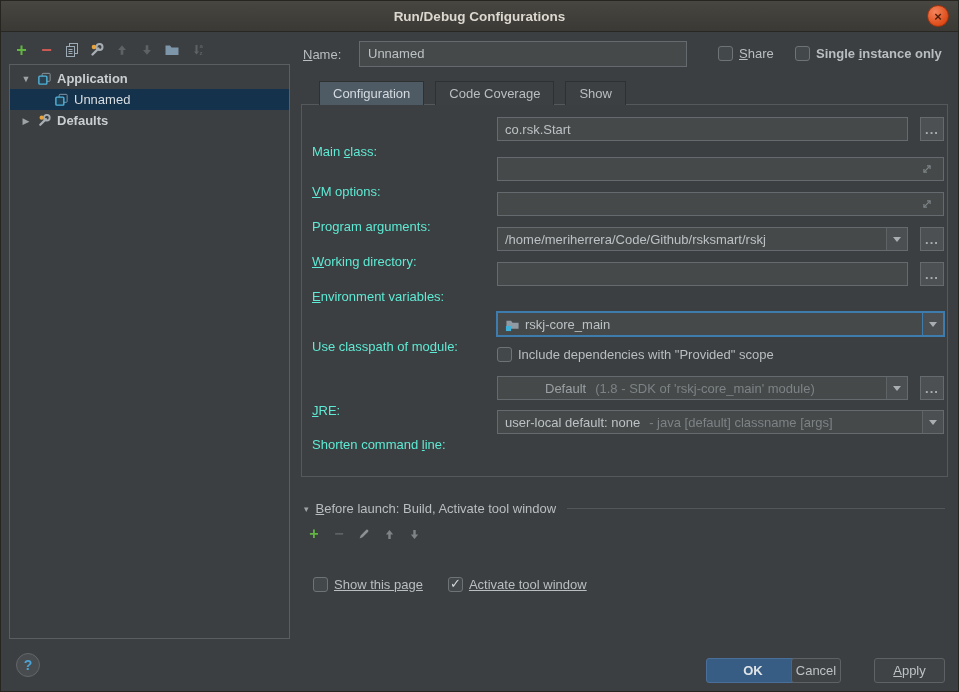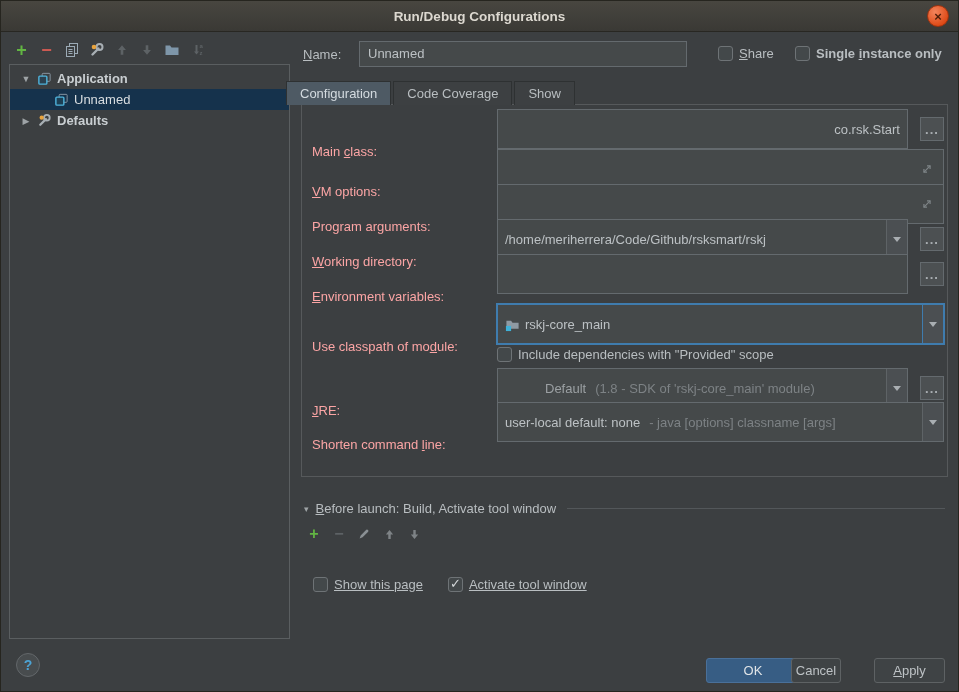--- a/index.html
+++ b/index.html
@@ -39,32 +39,32 @@
   #name-input{left:358px;top:40px;width:328px;height:26px;box-sizing:border-box;
     background:#45494a;border:1px solid #646a6e;color:#bcc1c4;padding:0 8px;line-height:24px;}
   .checkbox{display:flex;align-items:center;gap:6px;cursor:pointer;}
   .cb-box{width:15px;height:15px;box-sizing:border-box;border:1px solid #6e7376;border-radius:3px;
     background:#43484a;flex:none;position:relative;}
   .checkbox.checked .cb-box::after{content:"✓";position:absolute;left:1px;top:-2px;color:#d4d8da;font-size:13px;}
   #cb-share{left:717px;top:45px;}
   #cb-single{left:794px;top:45px;font-weight:bold;}
 
   
-  #tabs{position:absolute;left:285px;top:80px;display:flex;gap:2px;z-index:2;}
+  #tabs{position:absolute;left:318px;top:80px;display:flex;gap:11px;z-index:2;}
   .tab{height:24px;line-height:23px;padding:0 13px;background:#3d4042;border:1px solid #2e3132;
     border-bottom:none;color:#b9bec1;cursor:pointer;box-sizing:border-box;}
   .tab.selected{background:#4e5a64;color:#d4dbe0;}
 
   
   #content-panel{position:absolute;left:300px;top:103px;width:647px;height:373px;
     border:1px solid #56595b;box-sizing:border-box;background:#3c3f41;}
   .form-row{position:absolute;left:10px;right:3px;height:24px;display:flex;align-items:center;}
-  .form-row .flabel{width:185px;flex:none;color:#fca5a5;margin-top:44px;}
-  .tfield,.combo{height:40px;box-sizing:border-box;background:#45494a;border:1px solid #646a6e;
-    display:flex;align-items:center;color:#bcc1c4;justify-content:flex-end;}
+  .form-row .flabel{width:185px;flex:none;color:#5eead4;margin-top:44px;}
+  .tfield,.combo{height:24px;box-sizing:border-box;background:#45494a;border:1px solid #646a6e;
+    display:flex;align-items:center;color:#bcc1c4;}
   .tfield{padding:0 7px;}
   .w-short{width:411px;flex:none;}
   .w-long{flex:1;}
   .combo .ctext{flex:1;padding:0 7px;display:flex;align-items:center;gap:5px;overflow:hidden;white-space:nowrap;}
   .combo .carrow{width:20px;align-self:stretch;flex:none;border-left:1px solid #5e6366;background:#4b4f52;
     display:flex;align-items:center;justify-content:center;cursor:pointer;}
   .tri-down{width:0;height:0;border-left:4px solid transparent;border-right:4px solid transparent;
     border-top:5px solid #a9aeb2;}
   .combo.focused{border:1px solid #3f7cae;box-shadow:0 0 0 1px #3f7cae;}
   .combo.focused .carrow{border-left-color:#3f7cae;}
@@ -87,21 +87,21 @@
     border:1px solid #55585a;display:flex;align-items:center;gap:5px;padding-left:4px;color:#c3c8cb;}
   #bl-checkboxes{position:absolute;left:312px;top:576px;display:flex;gap:25px;text-decoration:underline;}
 
   
   .help-btn{position:absolute;left:15px;top:652px;width:24px;height:24px;border-radius:50%;
     background:#484c4e;border:1px solid #63676a;box-sizing:border-box;color:#4da3d4;font-weight:bold;
     display:flex;align-items:center;justify-content:center;font-size:14px;cursor:pointer;}
   .btn{position:absolute;top:657px;height:25px;box-sizing:border-box;border-radius:3px;
     display:flex;align-items:center;justify-content:center;cursor:pointer;
     background:#3f4345;border:1px solid #5e6264;color:#bdc2c5;}
-  #btn-ok{left:705px;width:94px;background:#375d84;border-color:#4a7099;color:#e0e4e7;font-weight:normal;}
+  #btn-ok{left:705px;width:94px;background:#375d84;border-color:#4a7099;color:#e0e4e7;font-weight:bold;}
   #btn-cancel{left:790px;width:50px;text-align:right;}
   #btn-apply{left:873px;width:71px;}
   u{text-decoration:underline;}
   svg{display:block;}
 </style>
 </head>
 <body>
 
 <div id="window">
 
@@ -293,21 +293,21 @@
           </span>
       </div>
       <span class="dots-btn">...</span>
     </div>
 
     <div class="form-row" style="top:305px">
       <span class="flabel">Shorten command <u>l</u>ine:</span>
       <div class="combo w-long">
         <span class="ctext">
             <span class="mainv">user-local default: none</span>
-            <span class="detail">- java [options] classname [args]</span>
+            <span class="detail">- java [default] classname [args]</span>
           </span>
         <span class="carrow">
             <span class="tri-down"></span>
           </span>
       </div>
     </div>
 
 
   </div>
 

